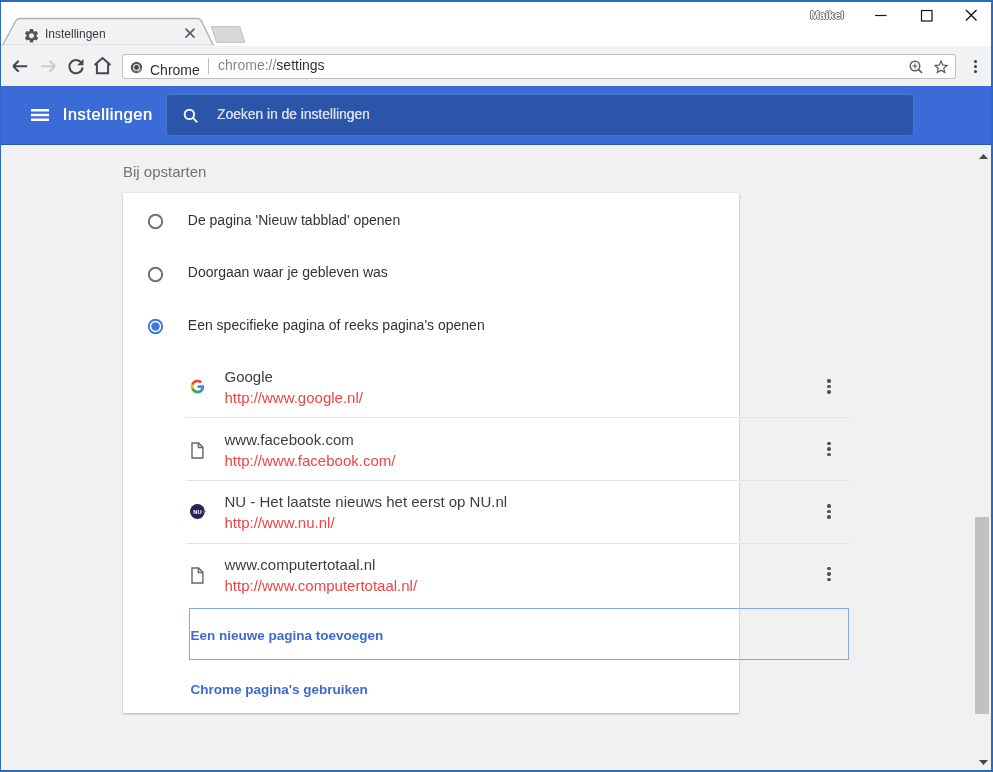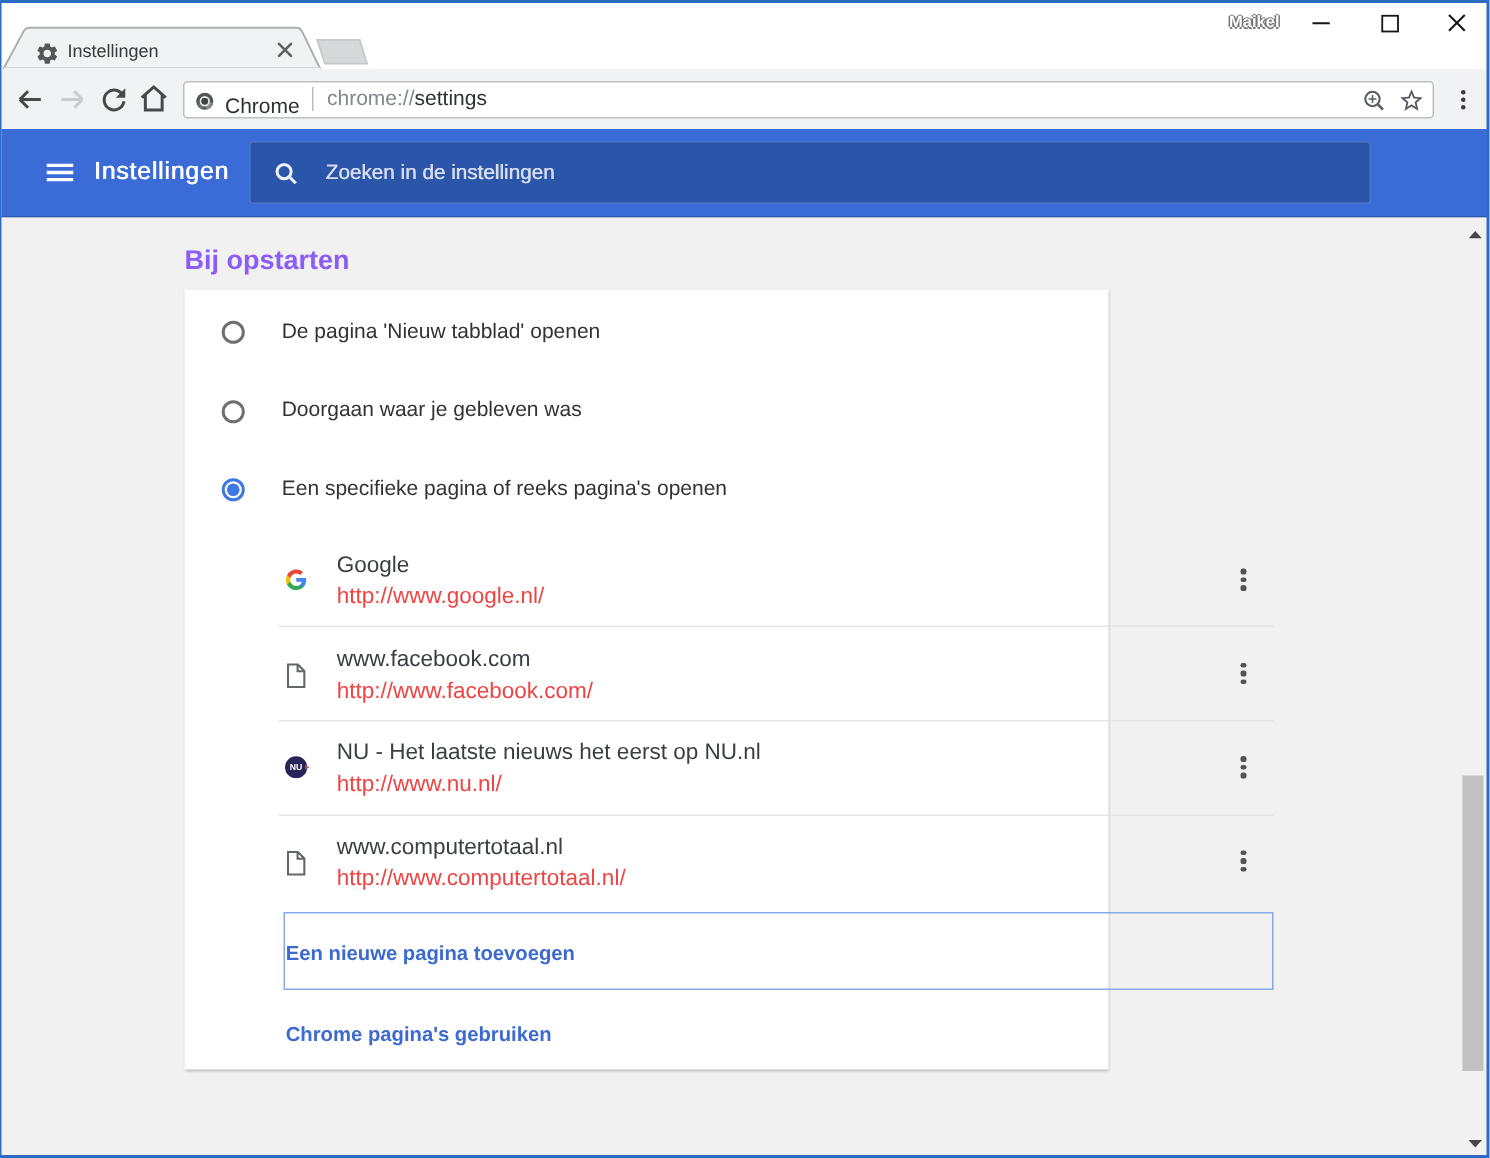--- a/index.html
+++ b/index.html
@@ -37,21 +37,21 @@
         <path d="M19.14 12.94c.04-.3.06-.61.06-.94 0-.32-.02-.64-.07-.94l2.03-1.58c.18-.14.23-.41.12-.61l-1.92-3.32c-.12-.22-.37-.29-.59-.22l-2.39.96c-.5-.38-1.03-.7-1.62-.94l-.36-2.54c-.04-.24-.24-.41-.48-.41h-3.84c-.24 0-.43.17-.47.41l-.36 2.54c-.59.24-1.13.57-1.62.94l-2.39-.96c-.22-.08-.47 0-.59.22L2.74 8.87c-.12.21-.08.47.12.61l2.03 1.58c-.05.3-.09.63-.09.94s.02.64.07.94l-2.03 1.58c-.18.14-.23.41-.12.61l1.92 3.32c.12.22.37.29.59.22l2.39-.96c.5.38 1.03.7 1.62.94l.36 2.54c.05.24.24.41.48.41h3.84c.24 0 .44-.17.47-.41l.36-2.54c.59-.24 1.13-.56 1.62-.94l2.39.96c.22.08.47 0 .59-.22l1.92-3.32c.12-.22.07-.47-.12-.61l-2.01-1.58zM12 15.6c-1.98 0-3.6-1.62-3.6-3.6s1.62-3.6 3.6-3.6 3.6 1.62 3.6 3.6-1.62 3.6-3.6 3.6z"></path>
       </g>
 
       <path d="M185 27.2 L193 35.2 M193 27.2 L185 35.2" stroke="#5c6064" stroke-width="1.7" stroke-linecap="round"></path>
 
       <path d="M874 13.5 L885.5 13.5" stroke="#151515" stroke-width="1.2"></path>
       <rect x="920.5" y="8.5" width="10.5" height="10.5" fill="none" stroke="#151515" stroke-width="1.2"></rect>
       <path d="M965 8 L975.5 18.5 M975.5 8 L965 18.5" stroke="#151515" stroke-width="1.4"></path>
     </svg>
     <div class="abs" style="left:44px;top:25px;font-size:12px;color:#37393c;">Instellingen</div>
-    <div class="abs" style="left:800px;top:7px;width:52px;text-align:right;font-size:11px;font-weight:bold;color:#fff;text-shadow:-1px 0 0 #757575,1px 0 0 #757575,0 -1px 0 #757575,0 1px 0 #757575;">Maikel</div>
+    <div class="abs" style="left:800px;top:7px;width:52px;text-align:center;font-size:11px;font-weight:bold;color:#fff;text-shadow:-1px 0 0 #757575,1px 0 0 #757575,0 -1px 0 #757575,0 1px 0 #757575;">Maikel</div>
   </div>
   <div id="toolbar">
     <svg class="abs" style="left:0;top:0;" width="120" height="40" viewBox="0 0 120 40">
 
       <g transform="translate(19.2,20.3)">
         <path d="M-7 0 L7 0 M-7 0 L-1.5 -5.5 M-7 0 L-1.5 5.5" stroke="#46484b" stroke-width="2" fill="none" stroke-linejoin="miter"></path>
       </g>
 
       <g transform="translate(47,20.3)">
         <path d="M-7 0 L7 0 M7 0 L1.5 -5.5 M7 0 L1.5 5.5" stroke="#c9cbcd" stroke-width="2" fill="none"></path>
@@ -99,21 +99,21 @@
     <div class="abs" style="left:61.5px;top:18.5px;font-size:16.5px;color:#ffffff;letter-spacing:0.55px;text-shadow:0.45px 0 0 #ffffff;">Instellingen</div>
     <div id="searchbox">
       <svg class="abs" style="left:16px;top:13px;" width="16" height="16" viewBox="0 0 16 16">
         <circle cx="6.4" cy="6.4" r="4.7" fill="none" stroke="#eef2fa" stroke-width="2"></circle>
         <path d="M9.9 9.9 L14.2 14.2" stroke="#eef2fa" stroke-width="2"></path>
       </svg>
       <div class="abs" style="left:50px;top:11.5px;font-size:13.8px;color:#d5dcf0;text-shadow:0.35px 0 0 #d5dcf0;text-align:center;">Zoeken in de instellingen</div>
     </div>
   </div>
   <div id="content">
-    <div class="abs" style="left:122px;top:18px;font-size:18px;font-weight:bold;color:#8b5cf6;">Bij opstarten</div>
+    <div class="abs" style="left:122px;top:18px;font-size:15px;font-weight:normal;color:#737373;">Bij opstarten</div>
     <div id="card">
 
       <svg class="abs" style="left:24px;top:20px;" width="17" height="17" viewBox="0 0 17 17">
         <circle cx="8.5" cy="8.5" r="6.7" fill="none" stroke="#707070" stroke-width="2"></circle>
       </svg>
       <div class="radiolabel" style="top:18.5px;">De pagina 'Nieuw tabblad' openen</div>
       <svg class="abs" style="left:24px;top:72.5px;" width="17" height="17" viewBox="0 0 17 17">
         <circle cx="8.5" cy="8.5" r="6.7" fill="none" stroke="#707070" stroke-width="2"></circle>
       </svg>
       <div class="radiolabel" style="top:71px;">Doorgaan waar je gebleven was</div>

